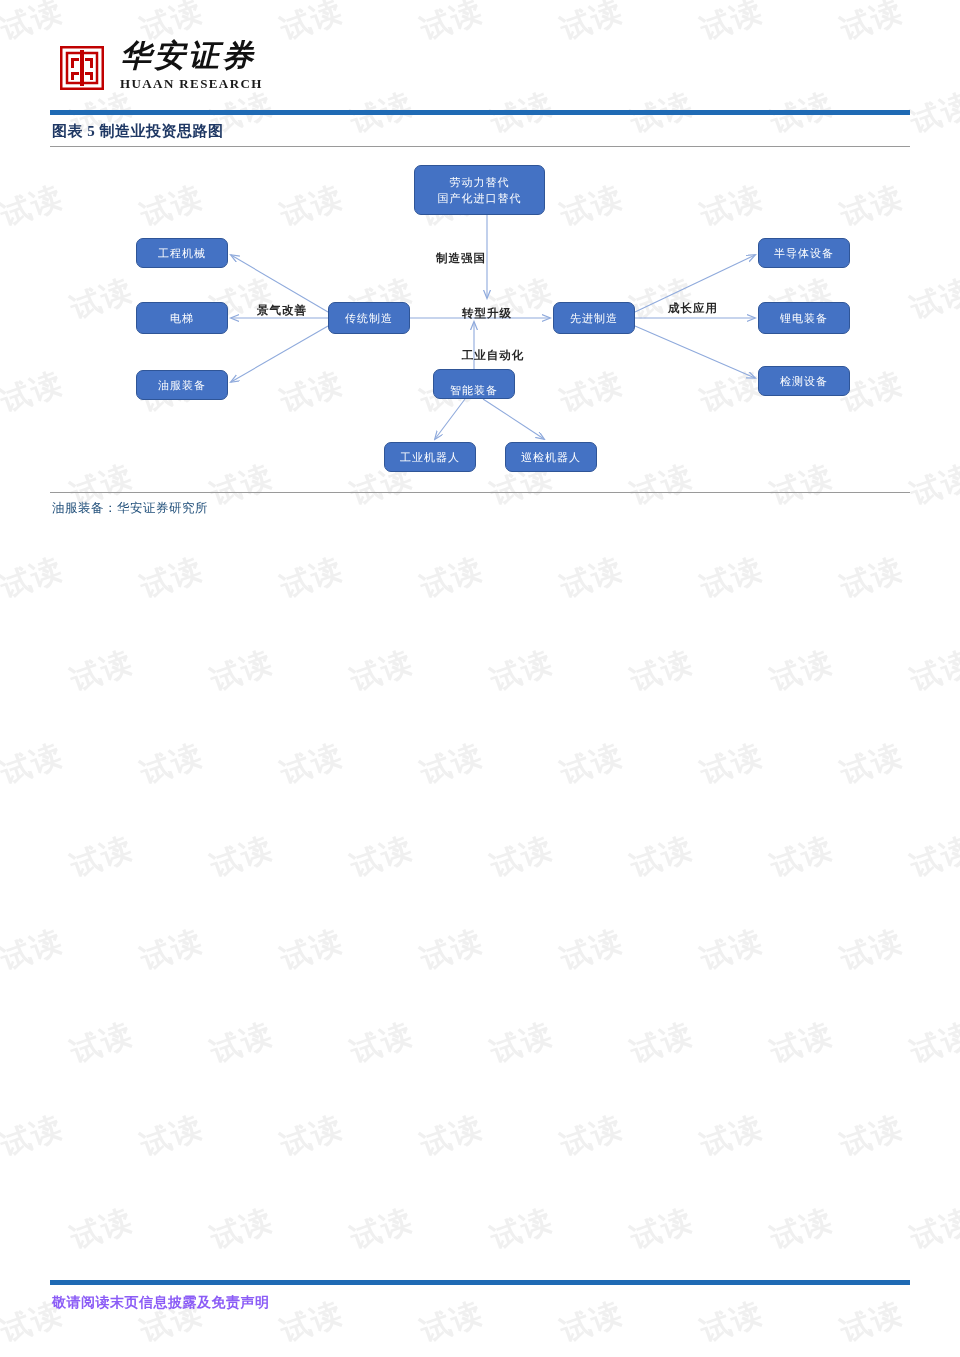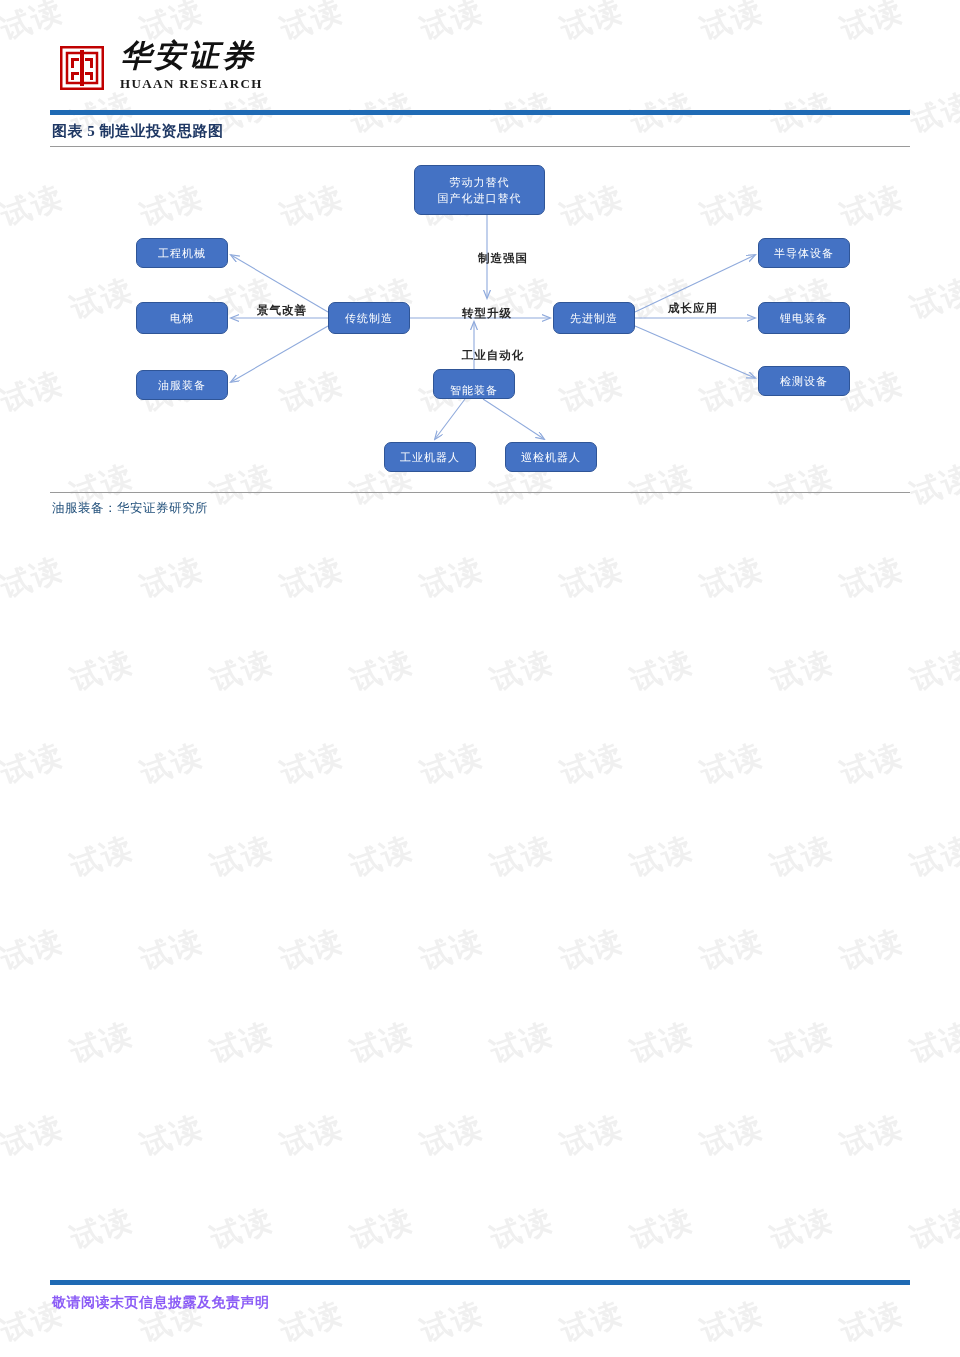--- a/index.html
+++ b/index.html
@@ -390,21 +390,21 @@
     </div>
 
     <div class="node" style="left:334px; top:292px; width:92px; height:30px;">
       <span>工业机器人</span>
     </div>
 
     <div class="node" style="left:455px; top:292px; width:92px; height:30px;font-family:Liberation Serif, serif;">
       <span>巡检机器人</span>
     </div>
 
-    <div class="edge-label" style="left:453px; top:108px;">制造强国</div>
+    <div class="edge-label" style="left:411px; top:108px;">制造强国</div>
     <div class="edge-label" style="left:437px; top:163px;">转型升级</div>
     <div class="edge-label" style="left:232px; top:160px;">景气改善</div>
     <div class="edge-label" style="left:443px; top:205px;">工业自动化</div>
     <div class="edge-label" style="left:643px; top:158px;">成长应用</div>
   </div>
 
   <div class="rule-gray-thin" style="top:492px"></div>
   <div id="source-note">油服装备：华安证券研究所</div>
 
   <div class="rule-blue-thick" style="top:1280px"></div>

